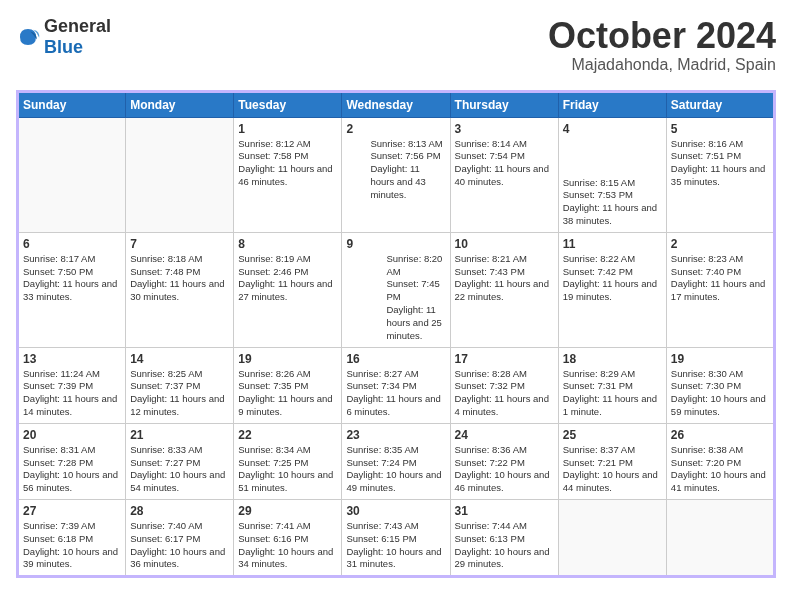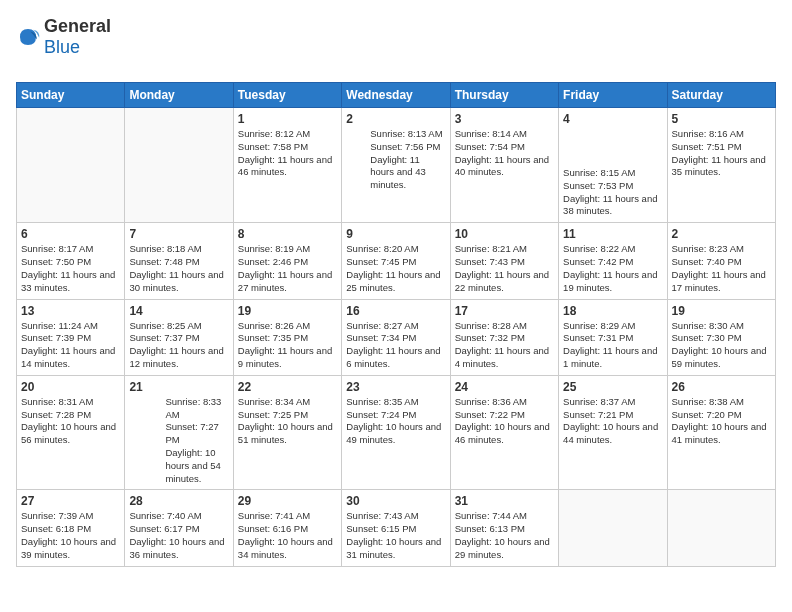--- a/index.html
+++ b/index.html
@@ -7,35 +7,35 @@
       font-family: Arial, sans-serif;
       background: #fff;
       width: 792px;
       min-height: 612px;
       padding: 16px;
     }
     .header {
       display: flex;
       align-items: flex-start;
       justify-content: space-between;
-      margin-bottom: 24px;
+      margin-bottom: 16px;
     }
     .logo {
       display: flex;
       align-items: center;
       gap: 4px;
     }
     .logo-text-general {
       font-size: 18px;
       font-weight: bold;
       color: #333;
     }
     .logo-text-blue {
       font-size: 18px;
-      font-weight: normal;
+      font-weight: bold;
       color: #1a6bb5;
     }
     .logo-icon {
       width: 24px;
       height: 24px;
     }
     .title-block {
       text-align: right;
     }
     .month-title {
@@ -44,21 +44,21 @@
       color: #333;
       line-height: 1.1;
     }
     .location {
       font-size: 16px;
       color: #555;
     }
     .calendar {
       width: 100%;
       border-collapse: collapse;
-      border: 1px solid #c4b5fd;
+      border: 3px solid #c4b5fd;
     }
     .calendar th {
       background-color: #2979c7;
       color: #fff;
       font-size: 12px;
       font-weight: bold;
       padding: 5px 4px;
       text-align: left;
       border: 1px solid #2060aa;
     }
@@ -96,20 +96,22 @@
       <path d="M15 5 Q25 5 25 15 Q25 25 15 25 Q5 25 5 15 Q5 5 15 5Z" fill="#2979c7"></path>
       <path d="M18 8 Q26 10 26 18 Q22 12 18 8Z" fill="#1a5fa0"></path>
       <path d="M22 6 Q30 8 29 16 Q26 9 22 6Z" fill="#5b9fd4"></path>
     </svg>
     <div>
       <span class="logo-text-general">General</span><br>
       <span class="logo-text-blue">Blue</span>
     </div>
   </div>
   <div class="title-block">
+    <div class="month-title">October 2024</div>
+    <div class="location">Majadahonda, Madrid, Spain</div>
   </div>
 </div>
 
 <table class="calendar">
   <thead>
     <tr>
     <th>Sunday</th>
         <th>Monday</th>
         <th>Tuesday</th>
         <th>Wednesday</th>
@@ -167,21 +169,21 @@
 Daylight: 11 hours and 30 minutes.</div>
         </td>
         <td>
           <span class="day-num">8</span>
           <div class="day-info" style="white-space: pre-line;">Sunrise: 8:19 AM
 Sunset: 2:46 PM
 Daylight: 11 hours and 27 minutes.</div>
         </td>
         <td>
           <span class="day-num">9</span>
-          <div class="day-info" style="white-space: pre-line;">Sunrise: 8:20 AM
+          <div class="day-info" style="white-space: pre-line; margin-left: 40px;">Sunrise: 8:20 AM
 Sunset: 7:45 PM
 Daylight: 11 hours and 25 minutes.</div>
         </td>
         <td>
           <span class="day-num">10</span>
           <div class="day-info" style="white-space: pre-line;">Sunrise: 8:21 AM
 Sunset: 7:43 PM
 Daylight: 11 hours and 22 minutes.</div>
         </td>
         <td>
@@ -243,21 +245,21 @@
       </tr>
       <tr>
         <td>
           <span class="day-num">20</span>
           <div class="day-info" style="white-space: pre-line;">Sunrise: 8:31 AM
 Sunset: 7:28 PM
 Daylight: 10 hours and 56 minutes.</div>
         </td>
         <td>
           <span class="day-num">21</span>
-          <div class="day-info" style="white-space: pre-line; margin-left: 36px;">Sunrise: 8:33 AM
+          <div class="day-info" style="white-space: pre-line;">Sunrise: 8:33 AM
 Sunset: 7:27 PM
 Daylight: 10 hours and 54 minutes.</div>
         </td>
         <td>
           <span class="day-num">22</span>
           <div class="day-info" style="white-space: pre-line;">Sunrise: 8:34 AM
 Sunset: 7:25 PM
 Daylight: 10 hours and 51 minutes.</div>
         </td>
         <td>

